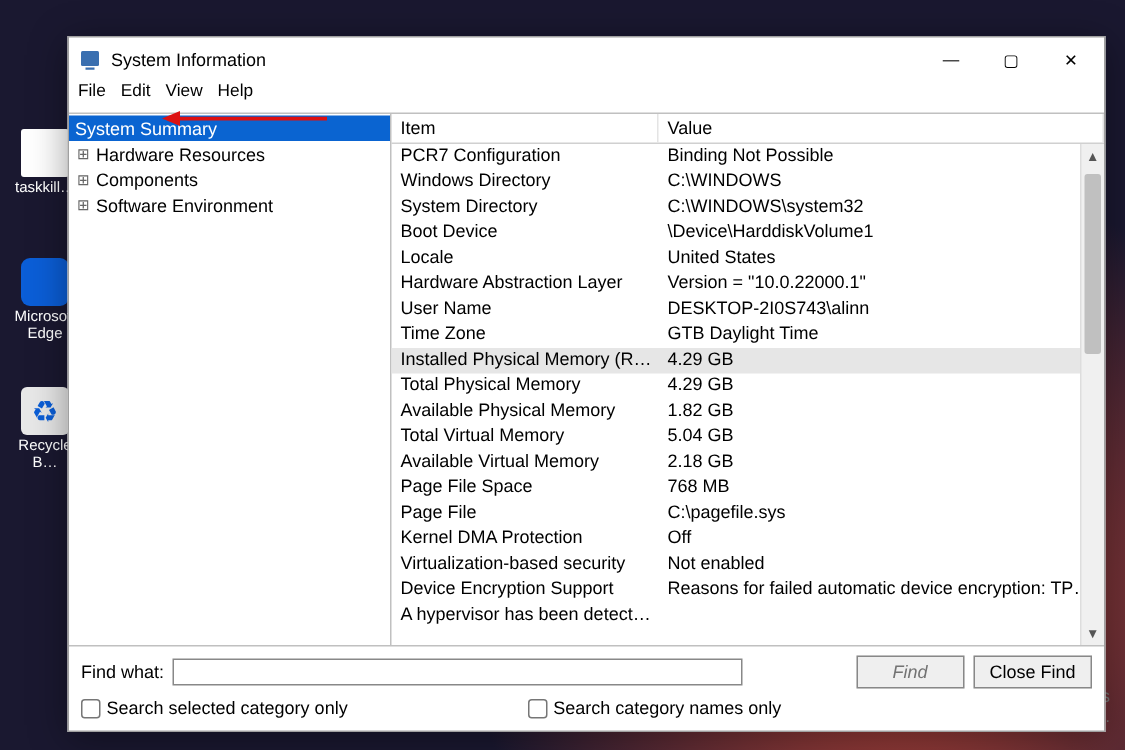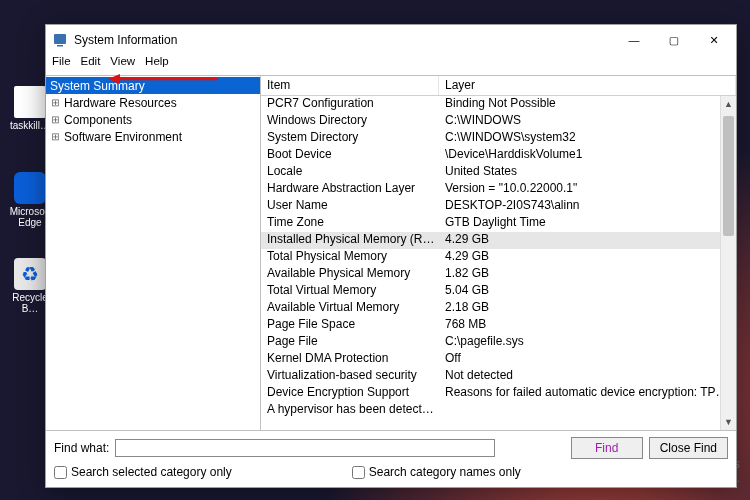--- a/index.html
+++ b/index.html
@@ -29,21 +29,21 @@
   .row .c1 { width:178px; padding-left:6px; white-space:nowrap; overflow:hidden; text-overflow:ellipsis;}
   .row .c2 { flex:1; padding-left:6px; white-space:nowrap; overflow:hidden; text-overflow:ellipsis;}
   .col1 { width:178px;}
   .col2 { flex:1;}
   .vscroll { position:absolute; right:0; top:20px; bottom:0; width:16px; background:#f0f0f0; border-left:1px solid #ddd;}
   .vscroll .thumb{ position:absolute; left:2px; right:2px; top:20px; height:120px; background:#c0c0c0; border-radius:2px;}
   .vscroll .arr{position:absolute; left:0; right:0; height:16px; display:flex; align-items:center; justify-content:center; font-size:9px;color:#555;}
   .findbar { border-top:1px solid #c0c0c0; padding:6px 8px 2px; font-size:12px; display:flex; align-items:center; gap:6px;}
   .findbar input[type=text]{ flex:0 0 380px; height:18px; border:1px solid #888; font-size:12px; padding:0 4px;}
   .findbar .btn { min-width:72px; height:22px; border:1px solid #888; background:#efefef; font-size:12px; display:inline-flex; align-items:center; justify-content:center; padding:0 10px;}
-  .findbar .btn.dis{ color:#a21caf;}
+  .findbar .btn.dis{ color:#737373;font-style:italic;}
   .checkrow{ padding:4px 8px 8px; font-size:12px; display:flex; gap:120px; align-items:center;}
   .checkrow label{ display:flex; align-items:flex-end; gap:4px;}
   .checkrow input{ width:13px; height:13px;}
   .arrow { position:absolute; left:108px; top:73px; width:110px; height:12px; z-index:20; pointer-events:none;}
   .watermark{ position:absolute; right:10px; bottom:14px; color:#777; font-size:12px; text-align:right; z-index:5; line-height:1.3;}
   .sticker{ position:absolute; right:20px; bottom:60px; width:200px; height:80px; border:2px solid #fff; z-index:6; color:rgba(255,255,255,0.85); font-size:36px; display:flex; align-items:center; justify-content:center; font-weight:bold; letter-spacing:4px; pointer-events:none;}
 </style>
 </head>
 <body>
 
@@ -98,21 +98,21 @@
       </div>
       <div class="tree-row">
         <span class="tw">⊞</span>
         <span>Software Environment</span>
       </div>
     </div>
 
     <div class="list">
       <div class="list-head">
         <div class="col col1">Item</div>
-        <div class="col col2">Layer</div>
+        <div class="col col2">Value</div>
       </div>
       <div class="list-body" id="list-body">
           <div class="row">
             <div class="c1">PCR7 Configuration</div>
             <div class="c2">Binding Not Possible</div>
           </div>
           <div class="row">
             <div class="c1">Windows Directory</div>
             <div class="c2">C:\WINDOWS</div>
           </div>
@@ -167,21 +167,21 @@
           <div class="row">
             <div class="c1">Page File</div>
             <div class="c2">C:\pagefile.sys</div>
           </div>
           <div class="row">
             <div class="c1">Kernel DMA Protection</div>
             <div class="c2">Off</div>
           </div>
           <div class="row">
             <div class="c1">Virtualization-based security</div>
-            <div class="c2">Not detected</div>
+            <div class="c2">Not enabled</div>
           </div>
           <div class="row">
             <div class="c1">Device Encryption Support</div>
             <div class="c2">Reasons for failed automatic device encryption: TPM…</div>
           </div>
           <div class="row">
             <div class="c1">A hypervisor has been detected…</div>
             <div class="c2"></div>
           </div>
         </div>

